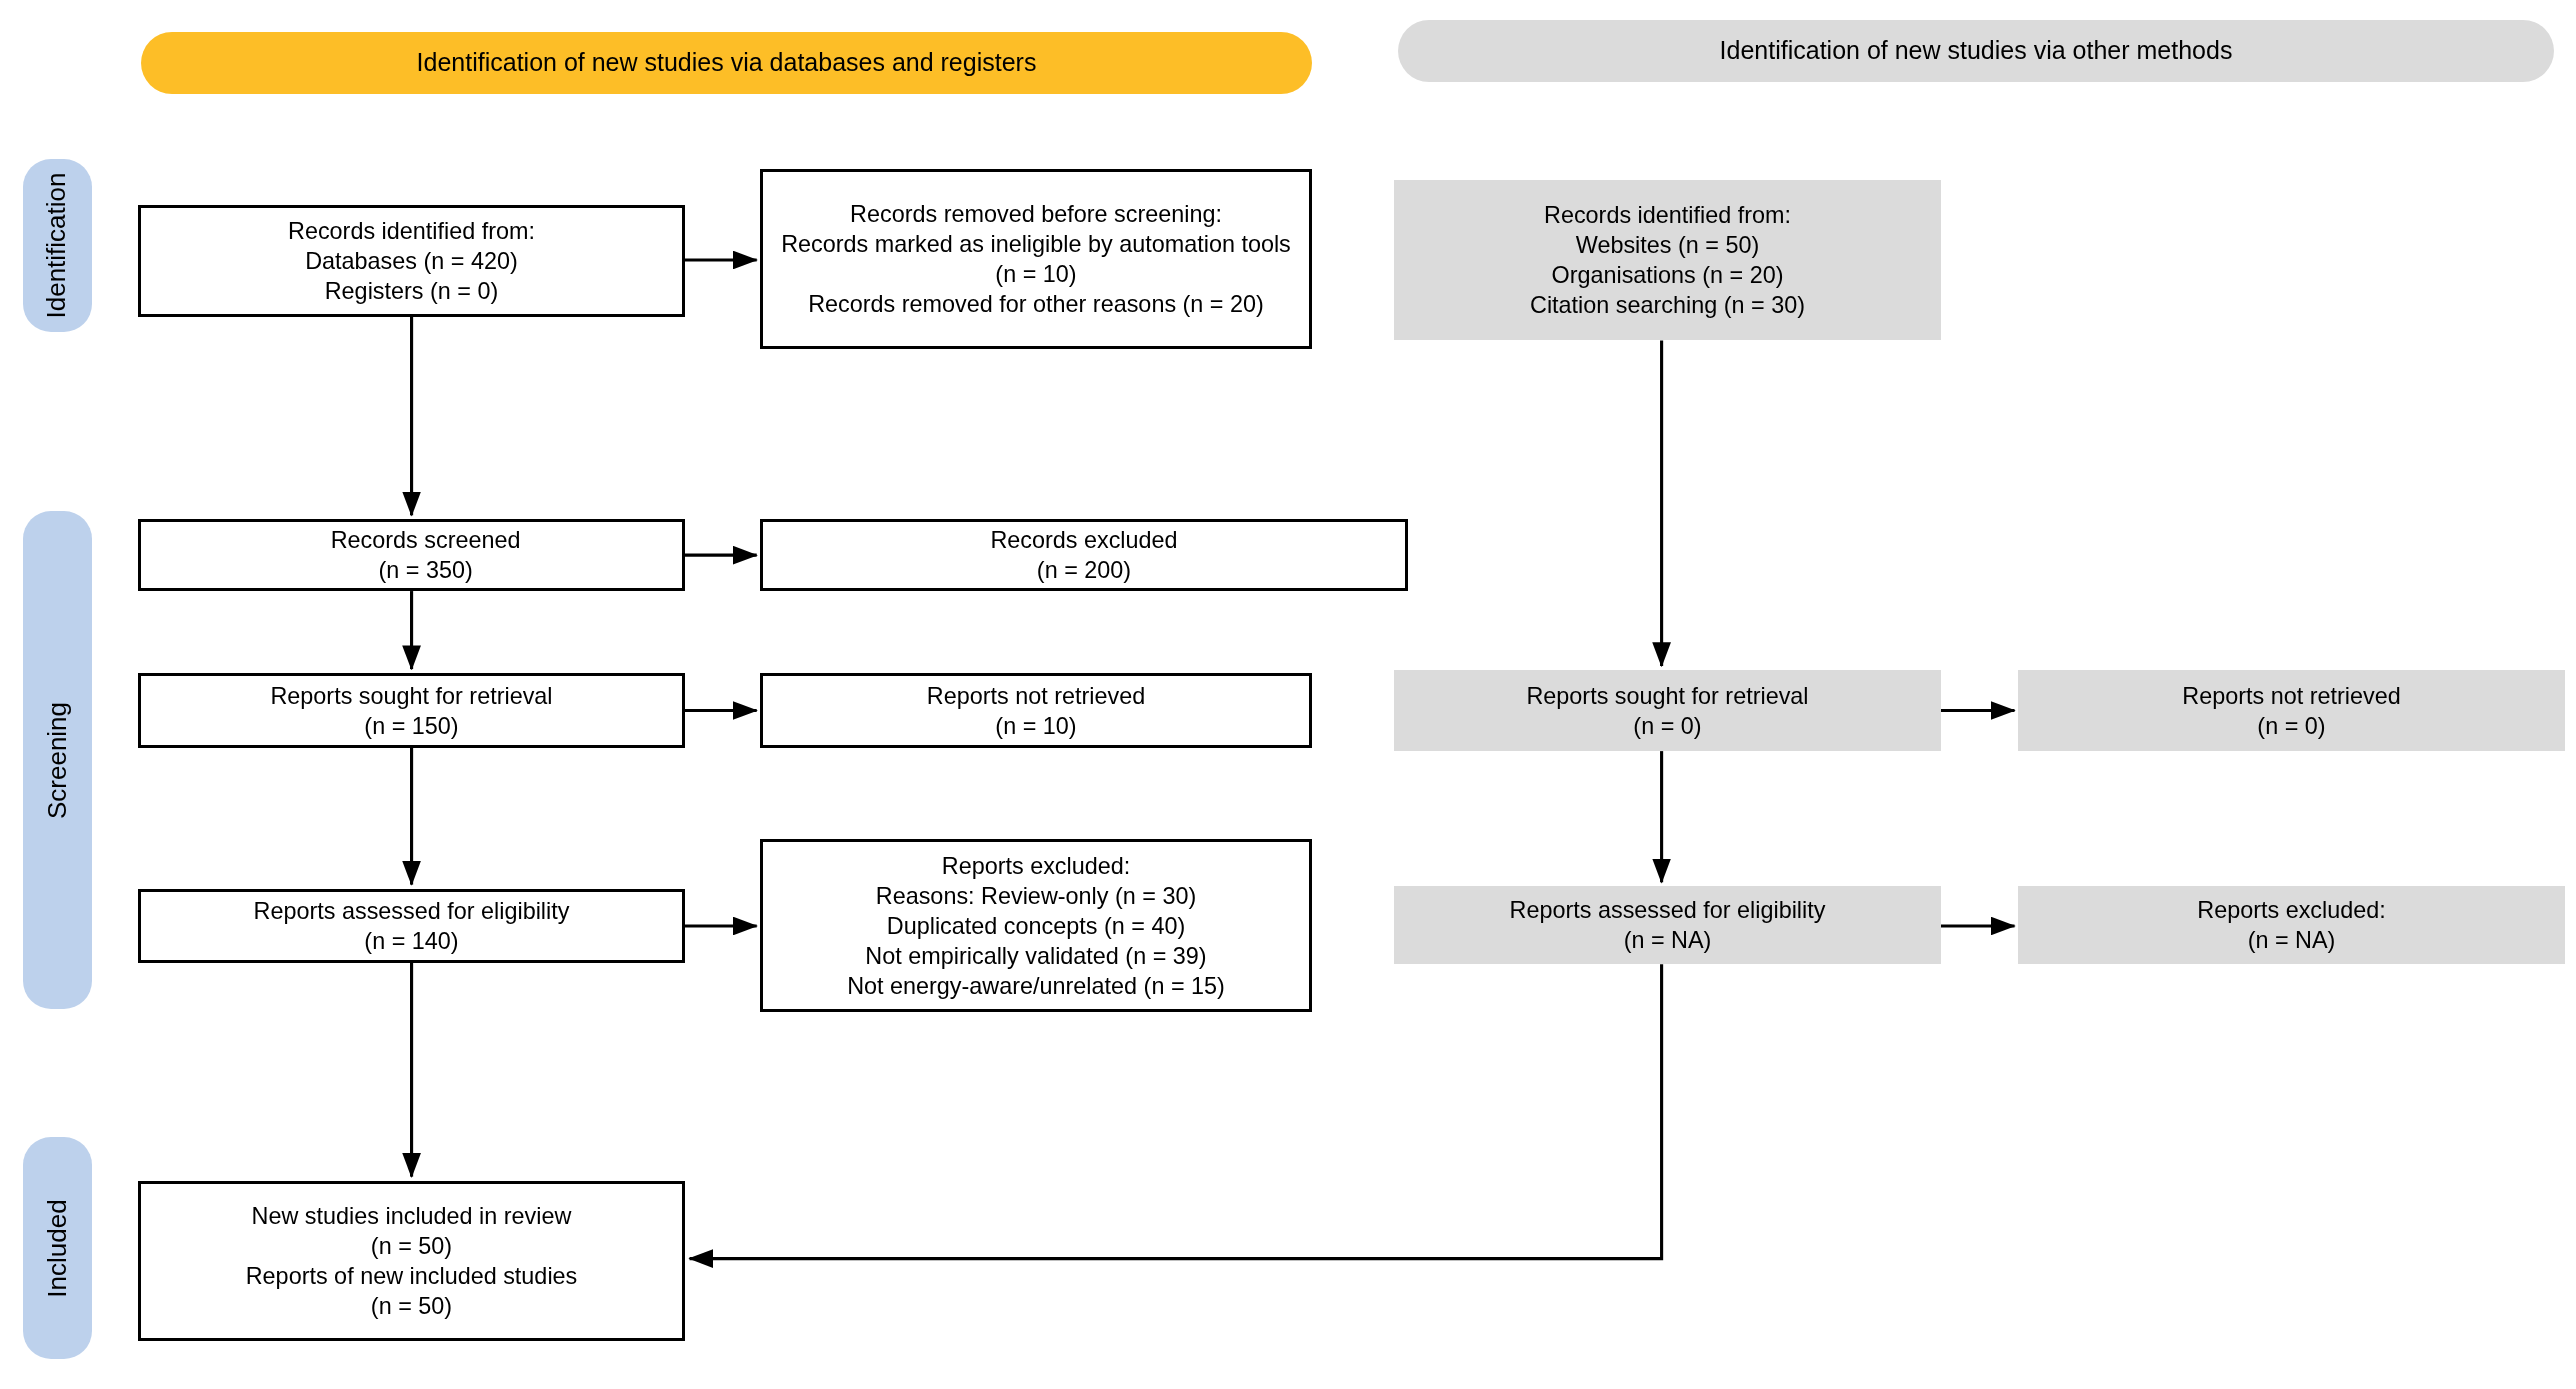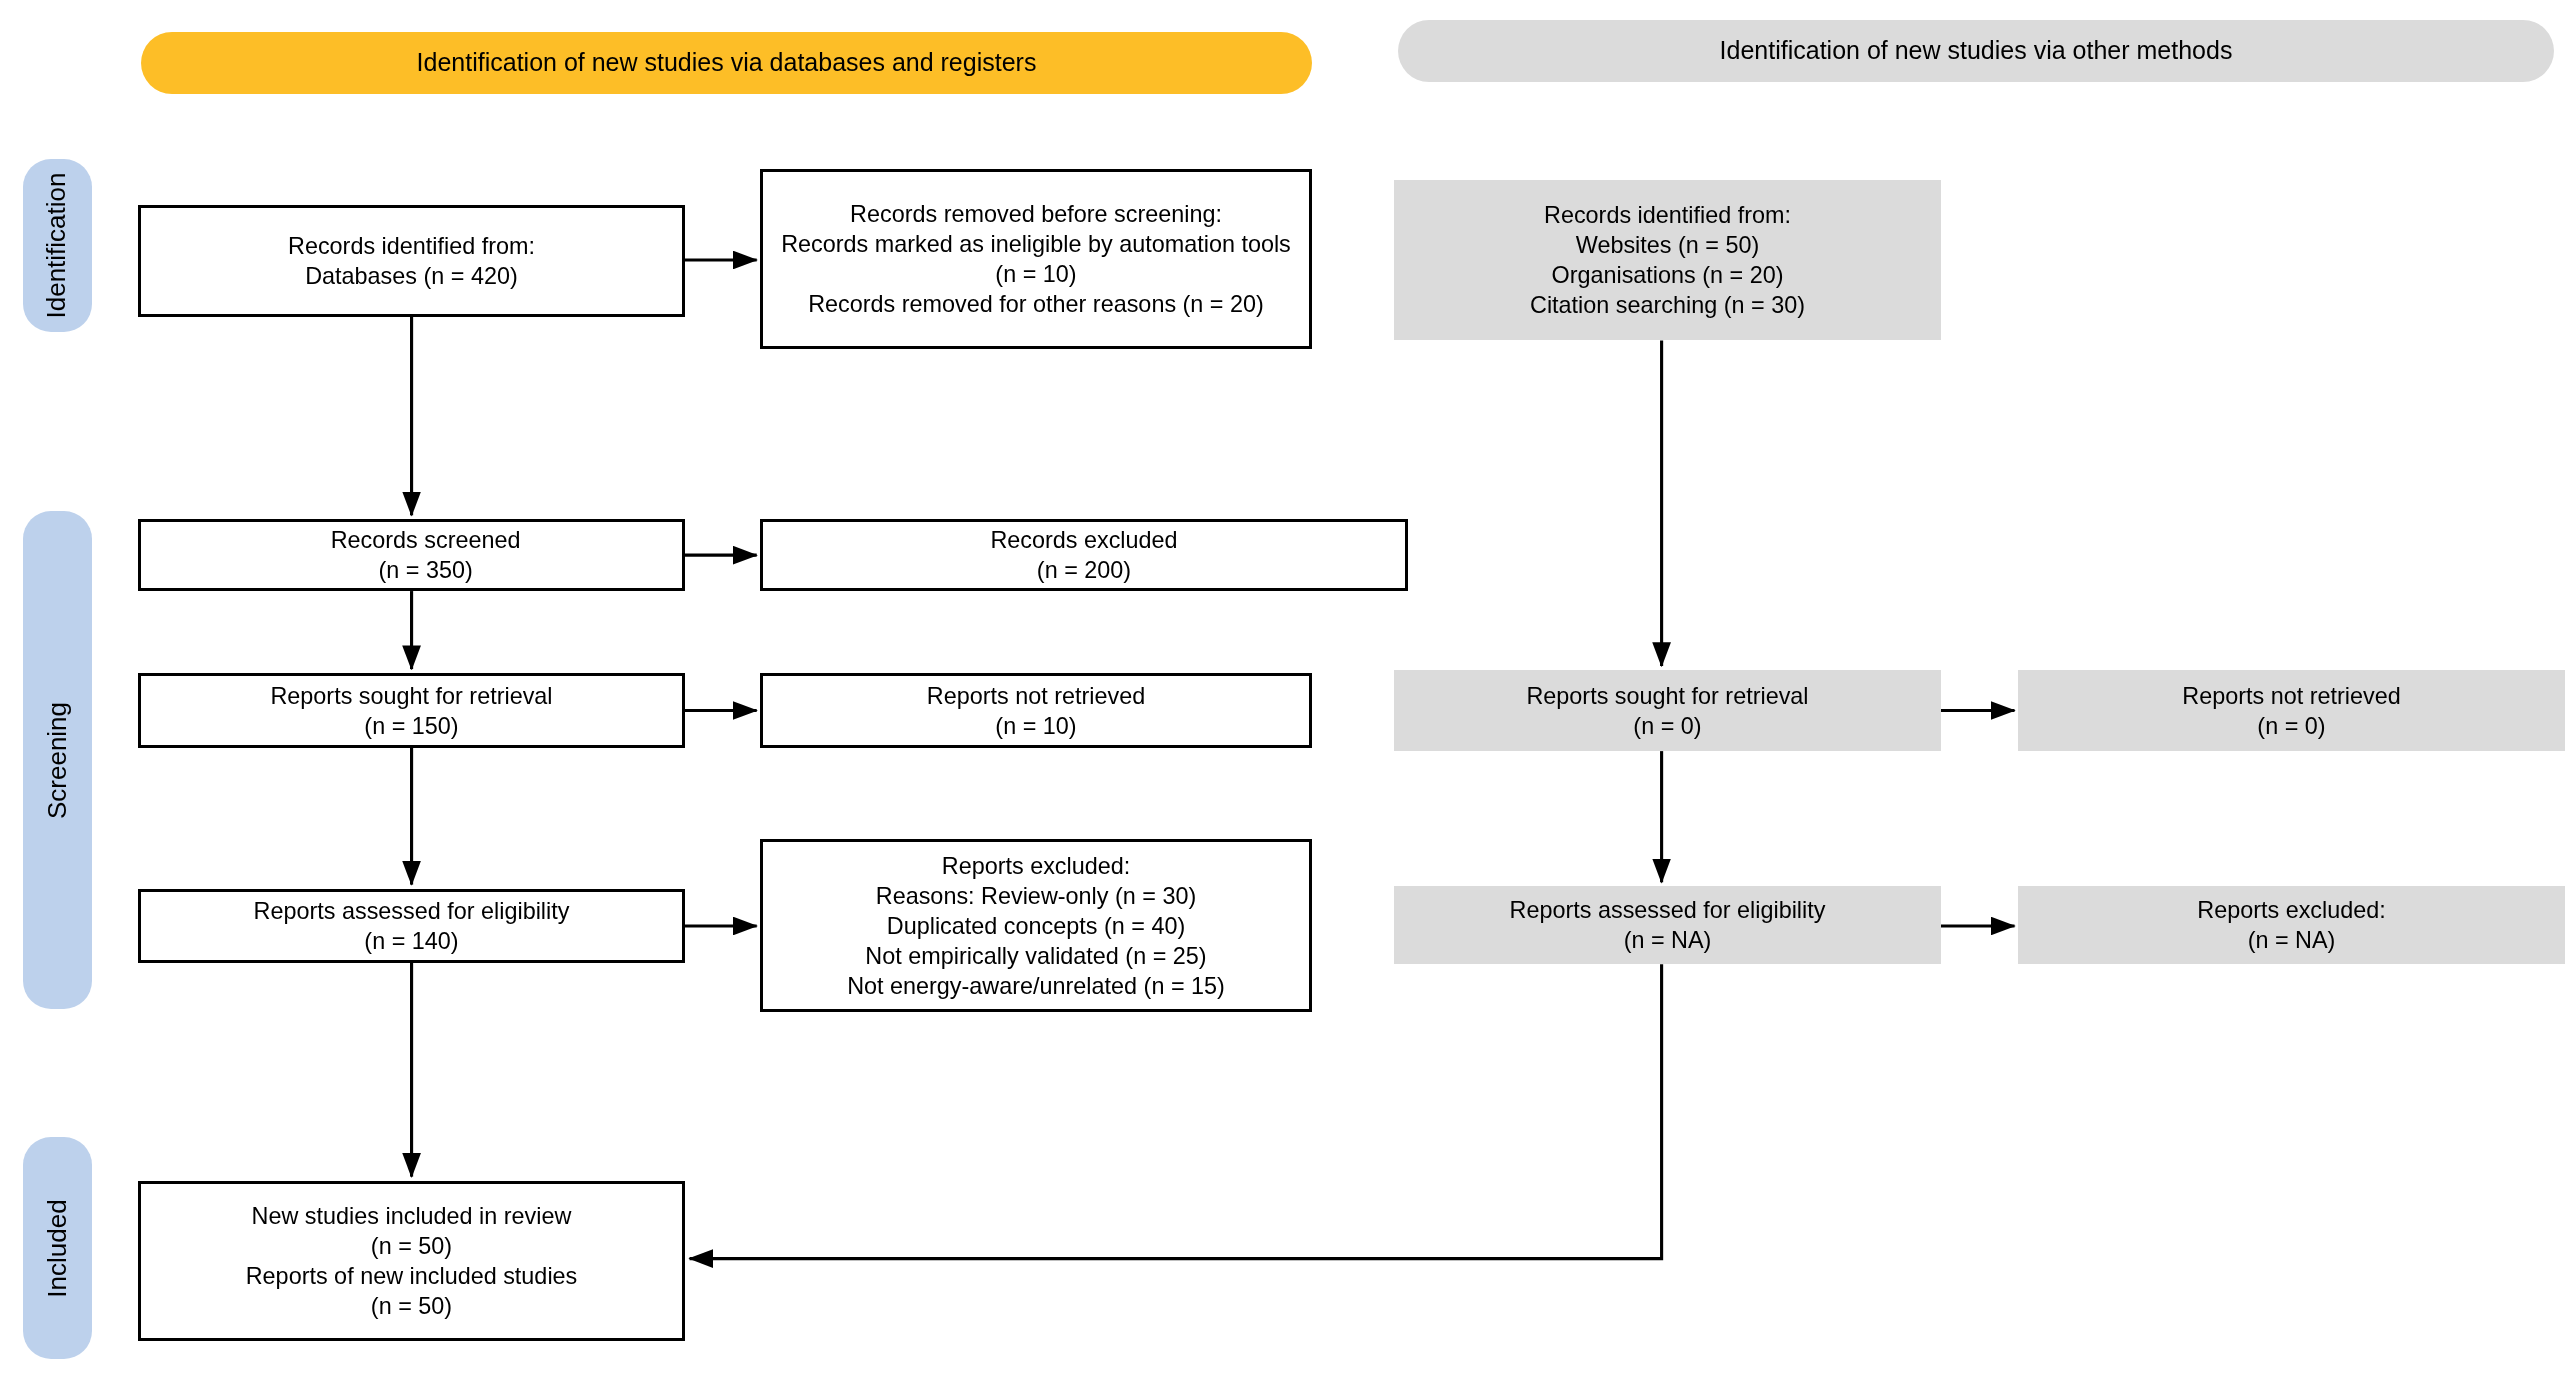--- a/index.html
+++ b/index.html
@@ -75,20 +75,21 @@
   <div class="stage" style="left:22.6px;top:511px;height:498px;">
     <span>Screening</span>
   </div>
   <div class="stage" style="left:22.6px;top:1137px;height:222px;">
     <span>Included</span>
   </div>
 
   <div class="box white" style="left:138px;top:205px;width:547px;height:112px;">
       <div>Records identified from:</div>
       <div>Databases (n = 420)</div>
+      <div>Registers (n = 0)</div>
     </div>
   <div class="box white" style="left:138px;top:519px;width:547px;height:72px;padding-left:36px;">
       <div>Records screened</div>
       <div>(n = 350)</div>
     </div>
   <div class="box white" style="left:138px;top:673px;width:547px;height:75px;">
       <div>Reports sought for retrieval</div>
       <div>(n = 150)</div>
     </div>
   <div class="box white" style="left:138px;top:889px;width:547px;height:74px;">
@@ -112,21 +113,21 @@
       <div>(n = 200)</div>
     </div>
   <div class="box white" style="left:760px;top:673px;width:552px;height:75px;">
       <div>Reports not retrieved</div>
       <div>(n = 10)</div>
     </div>
   <div class="box white" style="left:760px;top:839px;width:552px;height:173px;">
       <div>Reports excluded:</div>
       <div>Reasons: Review-only (n = 30)</div>
       <div>Duplicated concepts (n = 40)</div>
-      <div>Not empirically validated (n = 25)</div>
+      <div>Not empirically validated (n = 39)</div>
       <div>Not energy-aware/unrelated (n = 15)</div>
     </div>
 
   <div class="box gray" style="left:1394px;top:180px;width:547px;height:160px;">
       <div>Records identified from:</div>
       <div>Websites (n = 50)</div>
       <div>Organisations (n = 20)</div>
       <div>Citation searching (n = 30)</div>
     </div>
   <div class="box gray" style="left:1394px;top:670px;width:547px;height:81px;">

